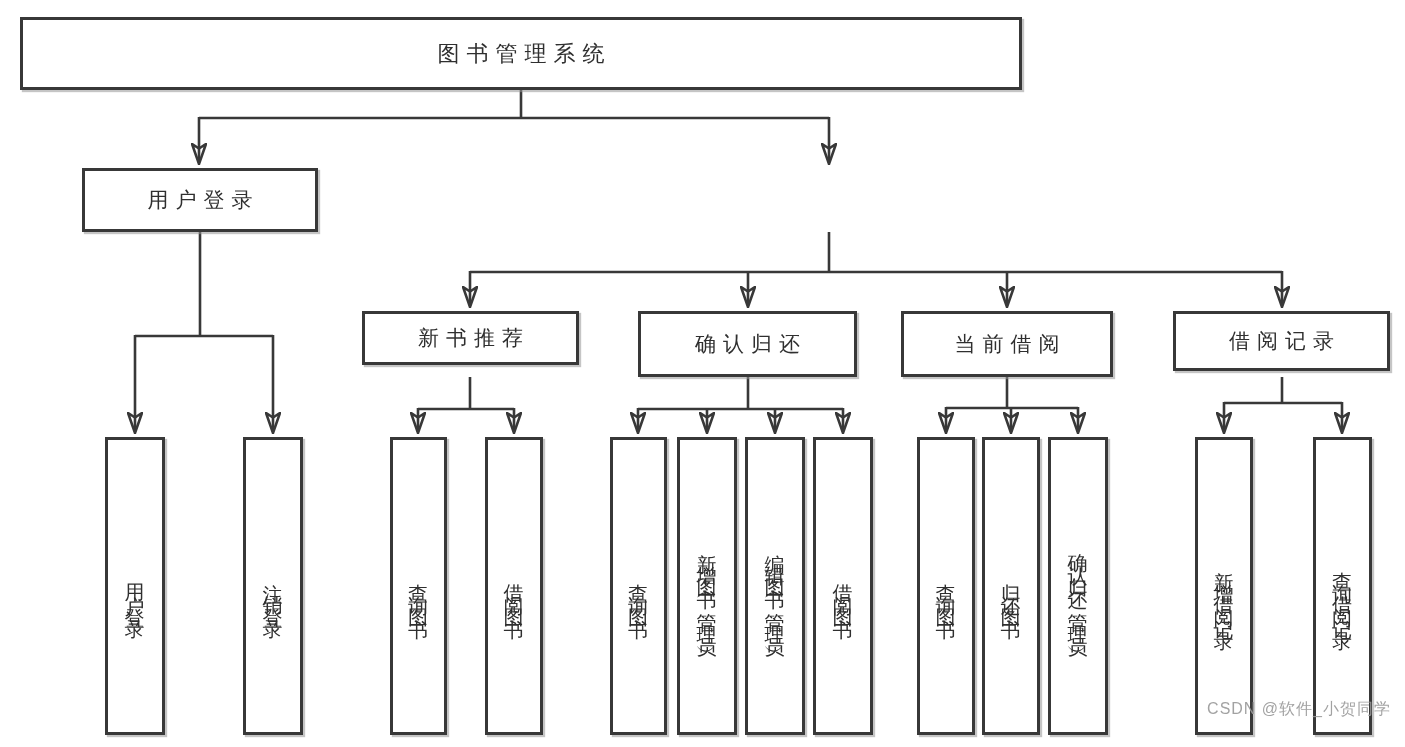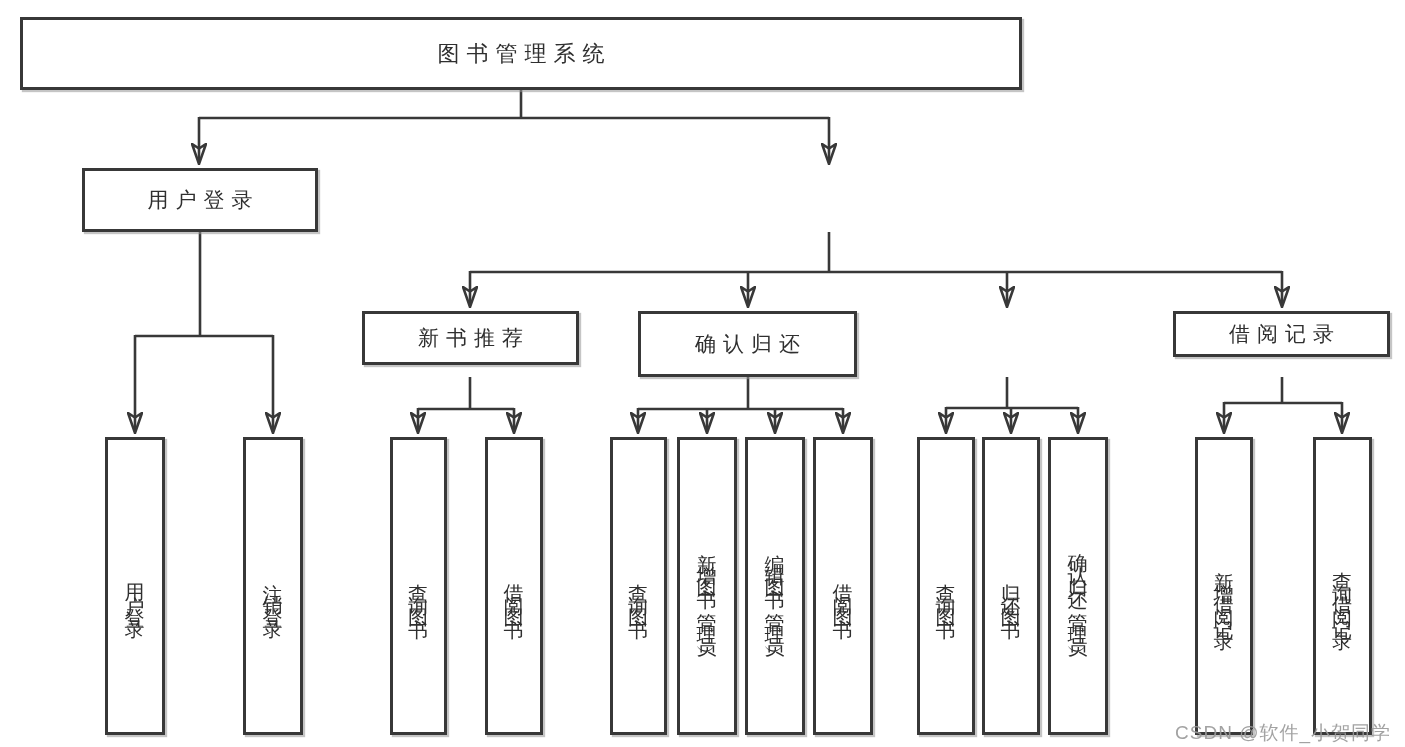--- a/index.html
+++ b/index.html
@@ -21,22 +21,22 @@
     position:absolute;box-sizing:border-box;background:#ffffff;
     border:3px solid #383838;box-shadow:2px 2px 1px rgba(150,150,150,0.55);
     display:flex;align-items:center;justify-content:center;
   }
   .leaf .lbl{
     writing-mode:vertical-rl;text-orientation:mixed;
     font-size:20px;letter-spacing:12px;line-height:1;
     margin-bottom:-12px;
   }
   .watermark{
-    position:absolute;right:14px;bottom:1px;z-index:5;
-    font-size:19px;color:rgba(154,154,154,0.92);letter-spacing:1px;white-space:nowrap;
+    position:absolute;right:14px;bottom:27px;z-index:5;
+    font-size:16px;color:rgba(154,154,154,0.92);letter-spacing:1px;white-space:nowrap;
   }
 </style>
 </head>
 <body>
 
 <div class="canvas">
 
   <svg class="connectors" width="1405" height="747" viewBox="0 0 1405 747" xmlns="http://www.w3.org/2000/svg">
     <defs>
       <marker id="arrow" markerUnits="userSpaceOnUse" viewBox="0 0 22 16" markerWidth="22" markerHeight="16" refX="19" refY="8" orient="auto">
@@ -99,21 +99,24 @@
   <div class="node" style="left:82px;top:168px;width:236px;height:64px">
     <span class="lbl">用户登录</span>
   </div>
 
   <div class="node" style="left:362px;top:311px;width:217px;height:54px">
     <span class="lbl">新书推荐</span>
   </div>
   <div class="node" style="left:638px;top:311px;width:219px;height:66px">
     <span class="lbl">确认归还</span>
   </div>
-  <div class="node" style="left:1173px;top:311px;width:217px;height:46px">
+  <div class="node" style="left:901px;top:311px;width:212px;height:66px">
+    <span class="lbl">当前借阅</span>
+  </div>
+  <div class="node" style="left:1173px;top:311px;width:217px;height:60px">
     <span class="lbl">借阅记录</span>
   </div>
 
   <div class="leaf" style="left:105px;top:437px;width:60px;height:298px">
     <span class="lbl">用户登录</span>
   </div>
   <div class="leaf" style="left:243px;top:437px;width:60px;height:298px">
     <span class="lbl">注销登录</span>
   </div>
 

